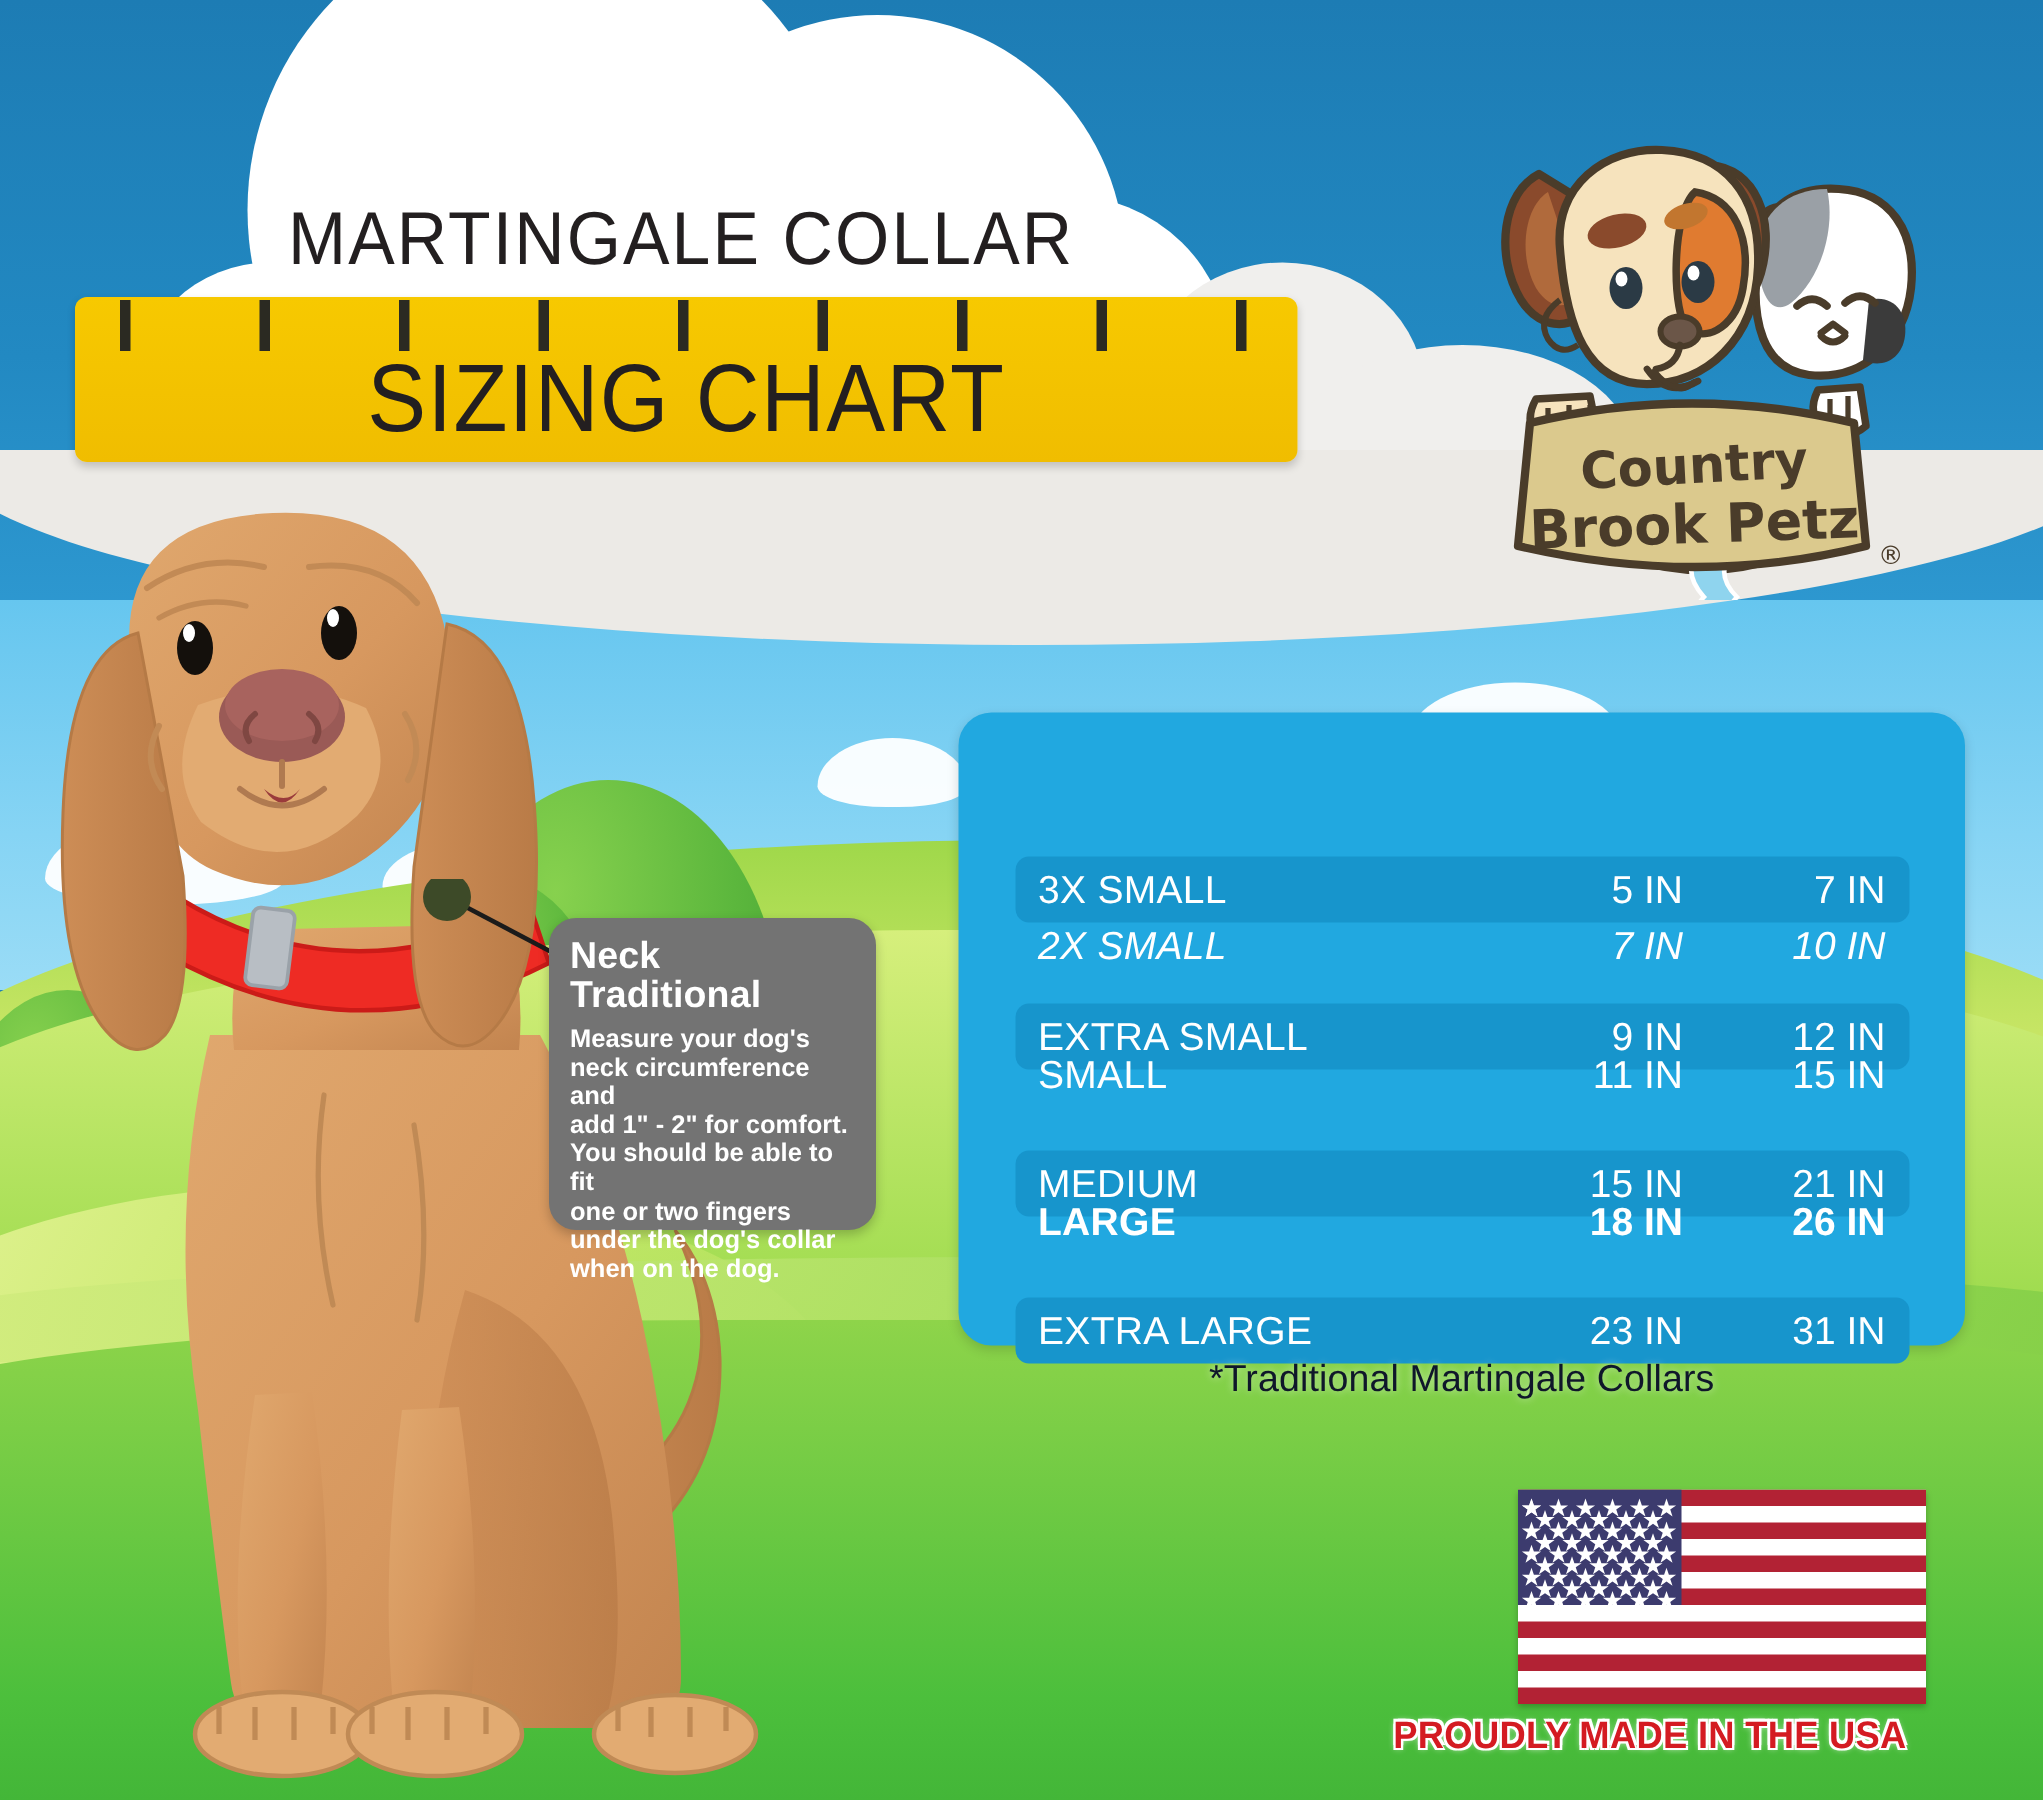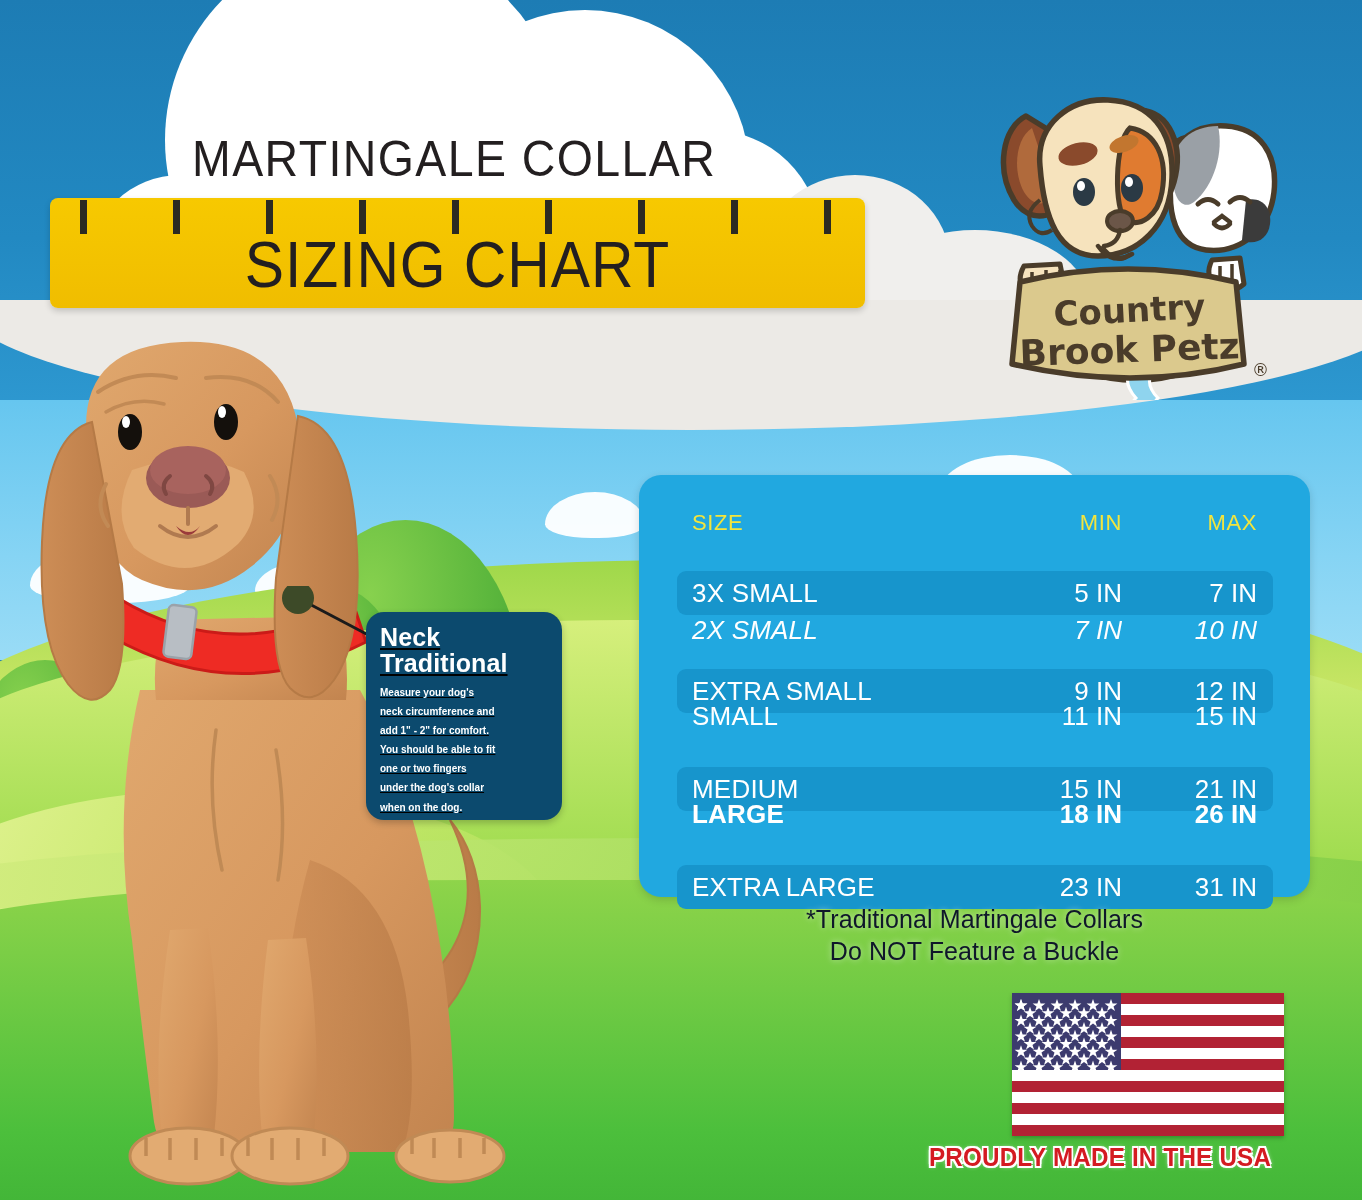--- a/index.html
+++ b/index.html
@@ -104,32 +104,31 @@
 
   
   .logo-wrap { position: absolute; left: 980px; top: 70px; width: 300px; height: 330px; }
 
   
   .dog-wrap { position: absolute; left: 20px; top: 330px; width: 560px; height: 860px; }
 
   
   .callout {
     position: absolute; left: 366px; top: 612px;
-    width: 196px; height: 208px;
-    background: #0c4a6e; border-radius: 18px;
+    width: 218px; height: 208px;
+    background: #737373; border-radius: 18px;
     box-shadow: 0 3px 7px rgba(0,0,0,.22);
     padding: 12px 14px 0 14px;
-    text-decoration: underline;
   }
   .callout-h {
     color: #fff; font-weight: bold; font-size: 25px; line-height: 26px;
     letter-spacing: .1px;
   }
   .callout-b {
-    color: #fff; font-weight: bold; font-size: 10px; line-height: 19.1px;
+    color: #fff; font-weight: bold; font-size: 17px; line-height: 19.1px;
     margin-top: 7px;
   }
   .leader {
     position: absolute; left: 282px; top: 586px; width: 94px; height: 56px;
   }
 
   
   .panel {
     position: absolute; left: 639px; top: 475px;
     width: 671px; height: 422px;
@@ -367,25 +366,20 @@
       <div>neck circumference and</div>
       <div>add 1" - 2" for comfort.</div>
       <div>You should be able to fit</div>
       <div>one or two fingers</div>
       <div>under the dog's collar</div>
       <div>when on the dog.</div>
     </div>
   </div>
 
   <div class="panel">
-    <div class="trow thead" style="top:26px;">
-      <span class="tcell-size">SIZE</span>
-      <span class="tcell-min">MIN</span>
-      <span class="tcell-max">MAX</span>
-    </div>
 
     <div class="trow stripe" style="top:72px;">
       <span class="tcell-size">3X SMALL</span>
       <span class="tcell-min">5 IN</span>
       <span class="tcell-max">7 IN</span>
     </div>
     <div class="trow" style="top:133px;font-style:italic;">
       <span class="tcell-size">2X SMALL</span>
       <span class="tcell-min">7 IN</span>
       <span class="tcell-max">10 IN</span>
@@ -412,21 +406,20 @@
     </div>
     <div class="trow stripe" style="top:366px;">
       <span class="tcell-size">EXTRA LARGE</span>
       <span class="tcell-min">23 IN</span>
       <span class="tcell-max">31 IN</span>
     </div>
   </div>
 
   <div class="disclaimer">
     <div>*Traditional Martingale Collars</div>
-    <div>Do NOT Feature a Buckle</div>
   </div>
 
   <div class="flag-wrap">
     <svg viewBox="0 0 272 143" width="272" height="143">
       <rect width="272" height="143" fill="#ffffff"></rect>
       <g fill="#b22234">
         <rect y="0" width="272" height="11"></rect>
         <rect y="22" width="272" height="11"></rect>
         <rect y="44" width="272" height="11"></rect>
         <rect y="66" width="272" height="11"></rect>

